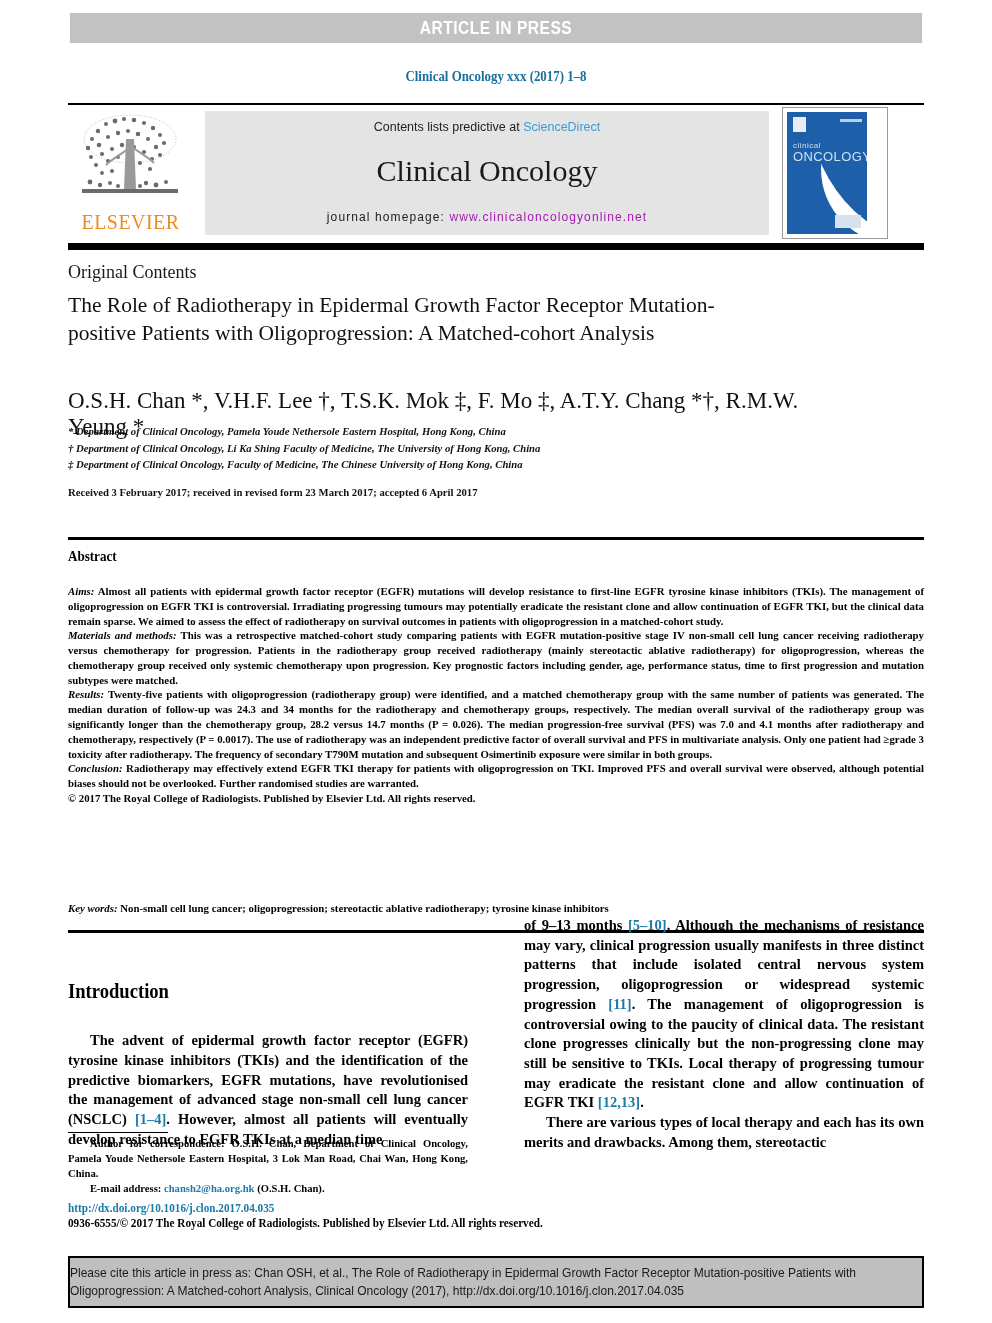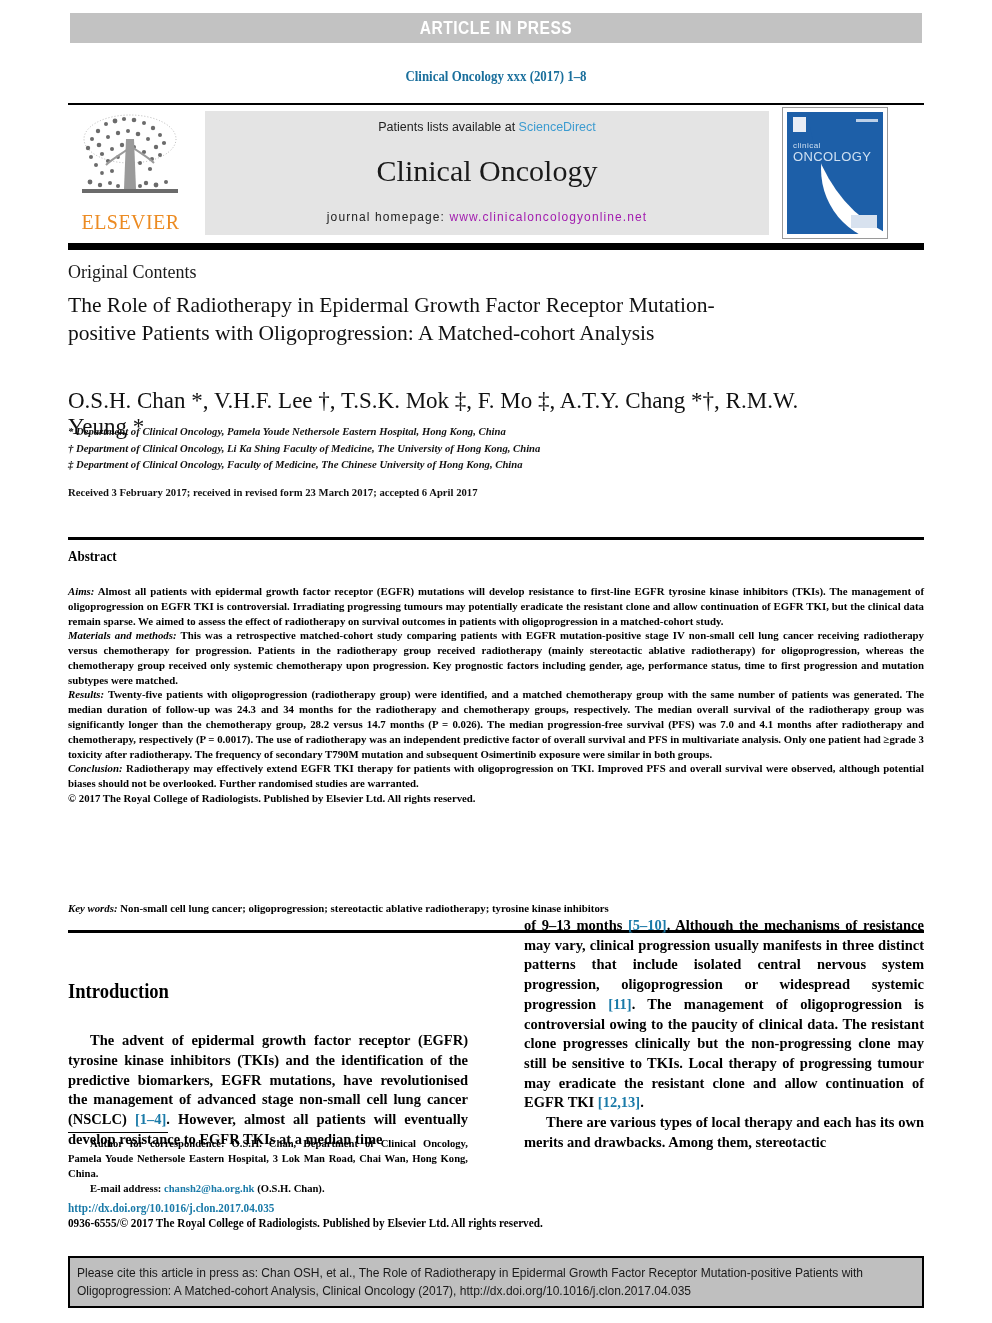--- a/index.html
+++ b/index.html
@@ -130,21 +130,21 @@
     top: 4px;
     width: 104px;
     height: 130px;
     border: 1px solid #9a9a9a;
     background: #fff;
     overflow: hidden;
   }
   .cover-inner {
     position: absolute;
     left: 4px; top: 4px;
-    width: 96px; height: 122px;
+    width: 80px; height: 122px;
     background: #1d5fa8;
     overflow: hidden;
   }
   .cover-arc {
     position: absolute;
     width: 150px;
     height: 150px;
     border-radius: 50%;
     background: #ffffff;
     left: 34px;
@@ -381,21 +381,21 @@
   
   .cite-box {
     position: absolute;
     left: 68px;
     top: 1256px;
     width: 856px;
     height: 52px;
     background: #bfbfbf;
     border: 2px solid #000;
     box-sizing: border-box;
-    padding: 7px 10px 0 7px;
+    padding: 7px 10px 0 0;
   }
   .cite-text {
     font-family: "Liberation Sans", sans-serif;
     font-size: 12.4px;
     line-height: 1.42;
     color: #1a1a1a;
     transform: scaleX(0.97);
     transform-origin: left top;
   }
 </style>
@@ -466,21 +466,21 @@
             <circle cx="50" cy="77" r="2"></circle>
               <circle cx="72" cy="77" r="2"></circle>
           </g>
         </g>
       </svg>
       <div class="elsevier-word">ELSEVIER</div>
     </div>
 
     <div class="center-grey">
       <div class="contents-line">
-        <span>Patients lists available at </span><span class="sd">ScienceDirect</span>
+        <span>Contents lists predictive at </span><span class="sd">ScienceDirect</span>
       </div>
       <div class="journal-name">Clinical Oncology</div>
       <div class="homepage-line">
         <span>journal homepage: </span><span class="url">www.clinicaloncologyonline.net</span>
       </div>
     </div>
 
     <div class="cover-box">
       <div class="cover-inner">
         <div class="cover-arc"></div>

